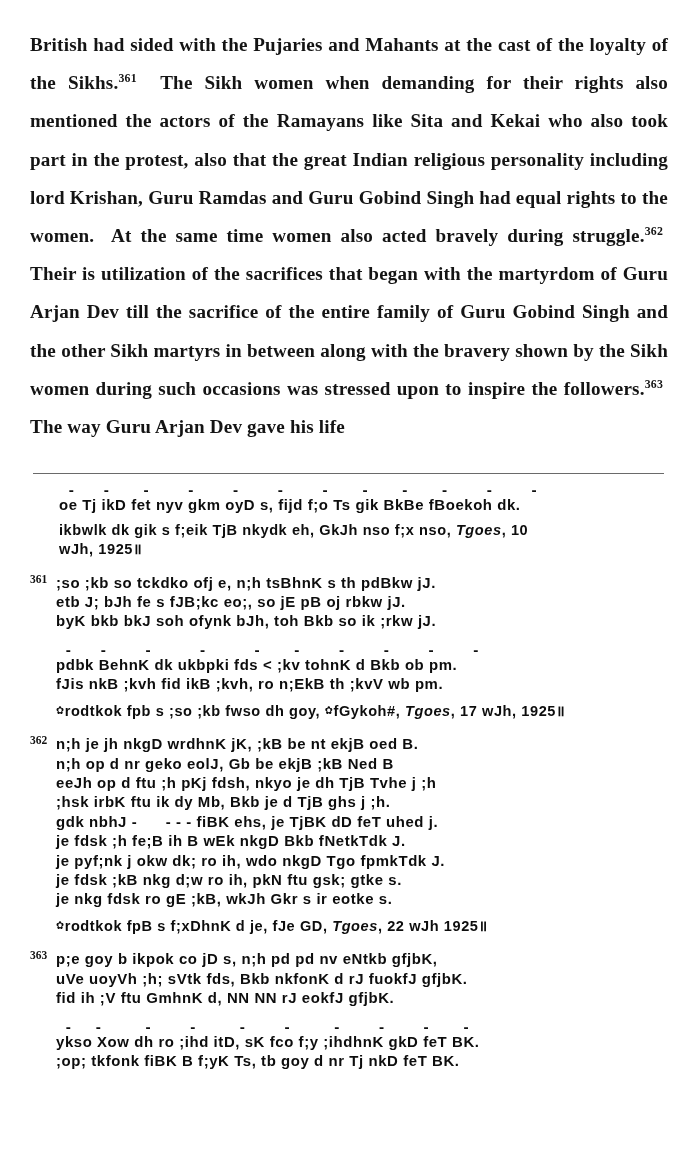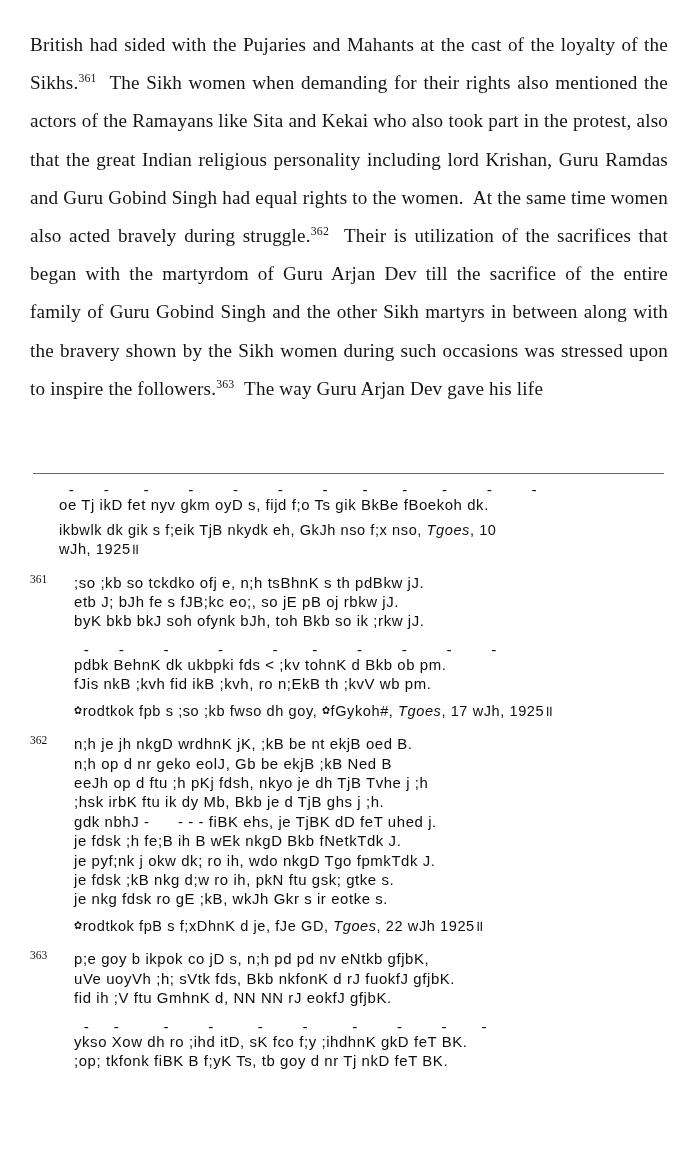--- a/index.html
+++ b/index.html
@@ -17,20 +17,21 @@
     overflow: hidden;
   }
 
   .page {
     position: absolute;
     left: 0;
     top: 0;
     width: 700px;
     height: 1164px;
     box-sizing: border-box;
+    font-weight: bold;
   }
 
   
   .body-block {
     position: absolute;
     left: 30px;
     top: 26px;
     width: 638px;
   }
   .body-para {
@@ -77,21 +78,21 @@
     left: 0;
     top: 0;
     width: 26px;
     text-align: left;
     font-family: "Liberation Serif", "DejaVu Serif", serif;
     font-size: 11.5px;
     line-height: 13px;
     color: #111;
   }
   .fn-body {
-    margin-left: 44px;
+    margin-left: 26px;
   }
   .fn-body.no-marker {
     margin-left: 29px;
   }
 
   
   .gline {
     font-family: "Liberation Sans", "DejaVu Sans", sans-serif;
     font-size: 15.4px;
     line-height: 19.4px;

